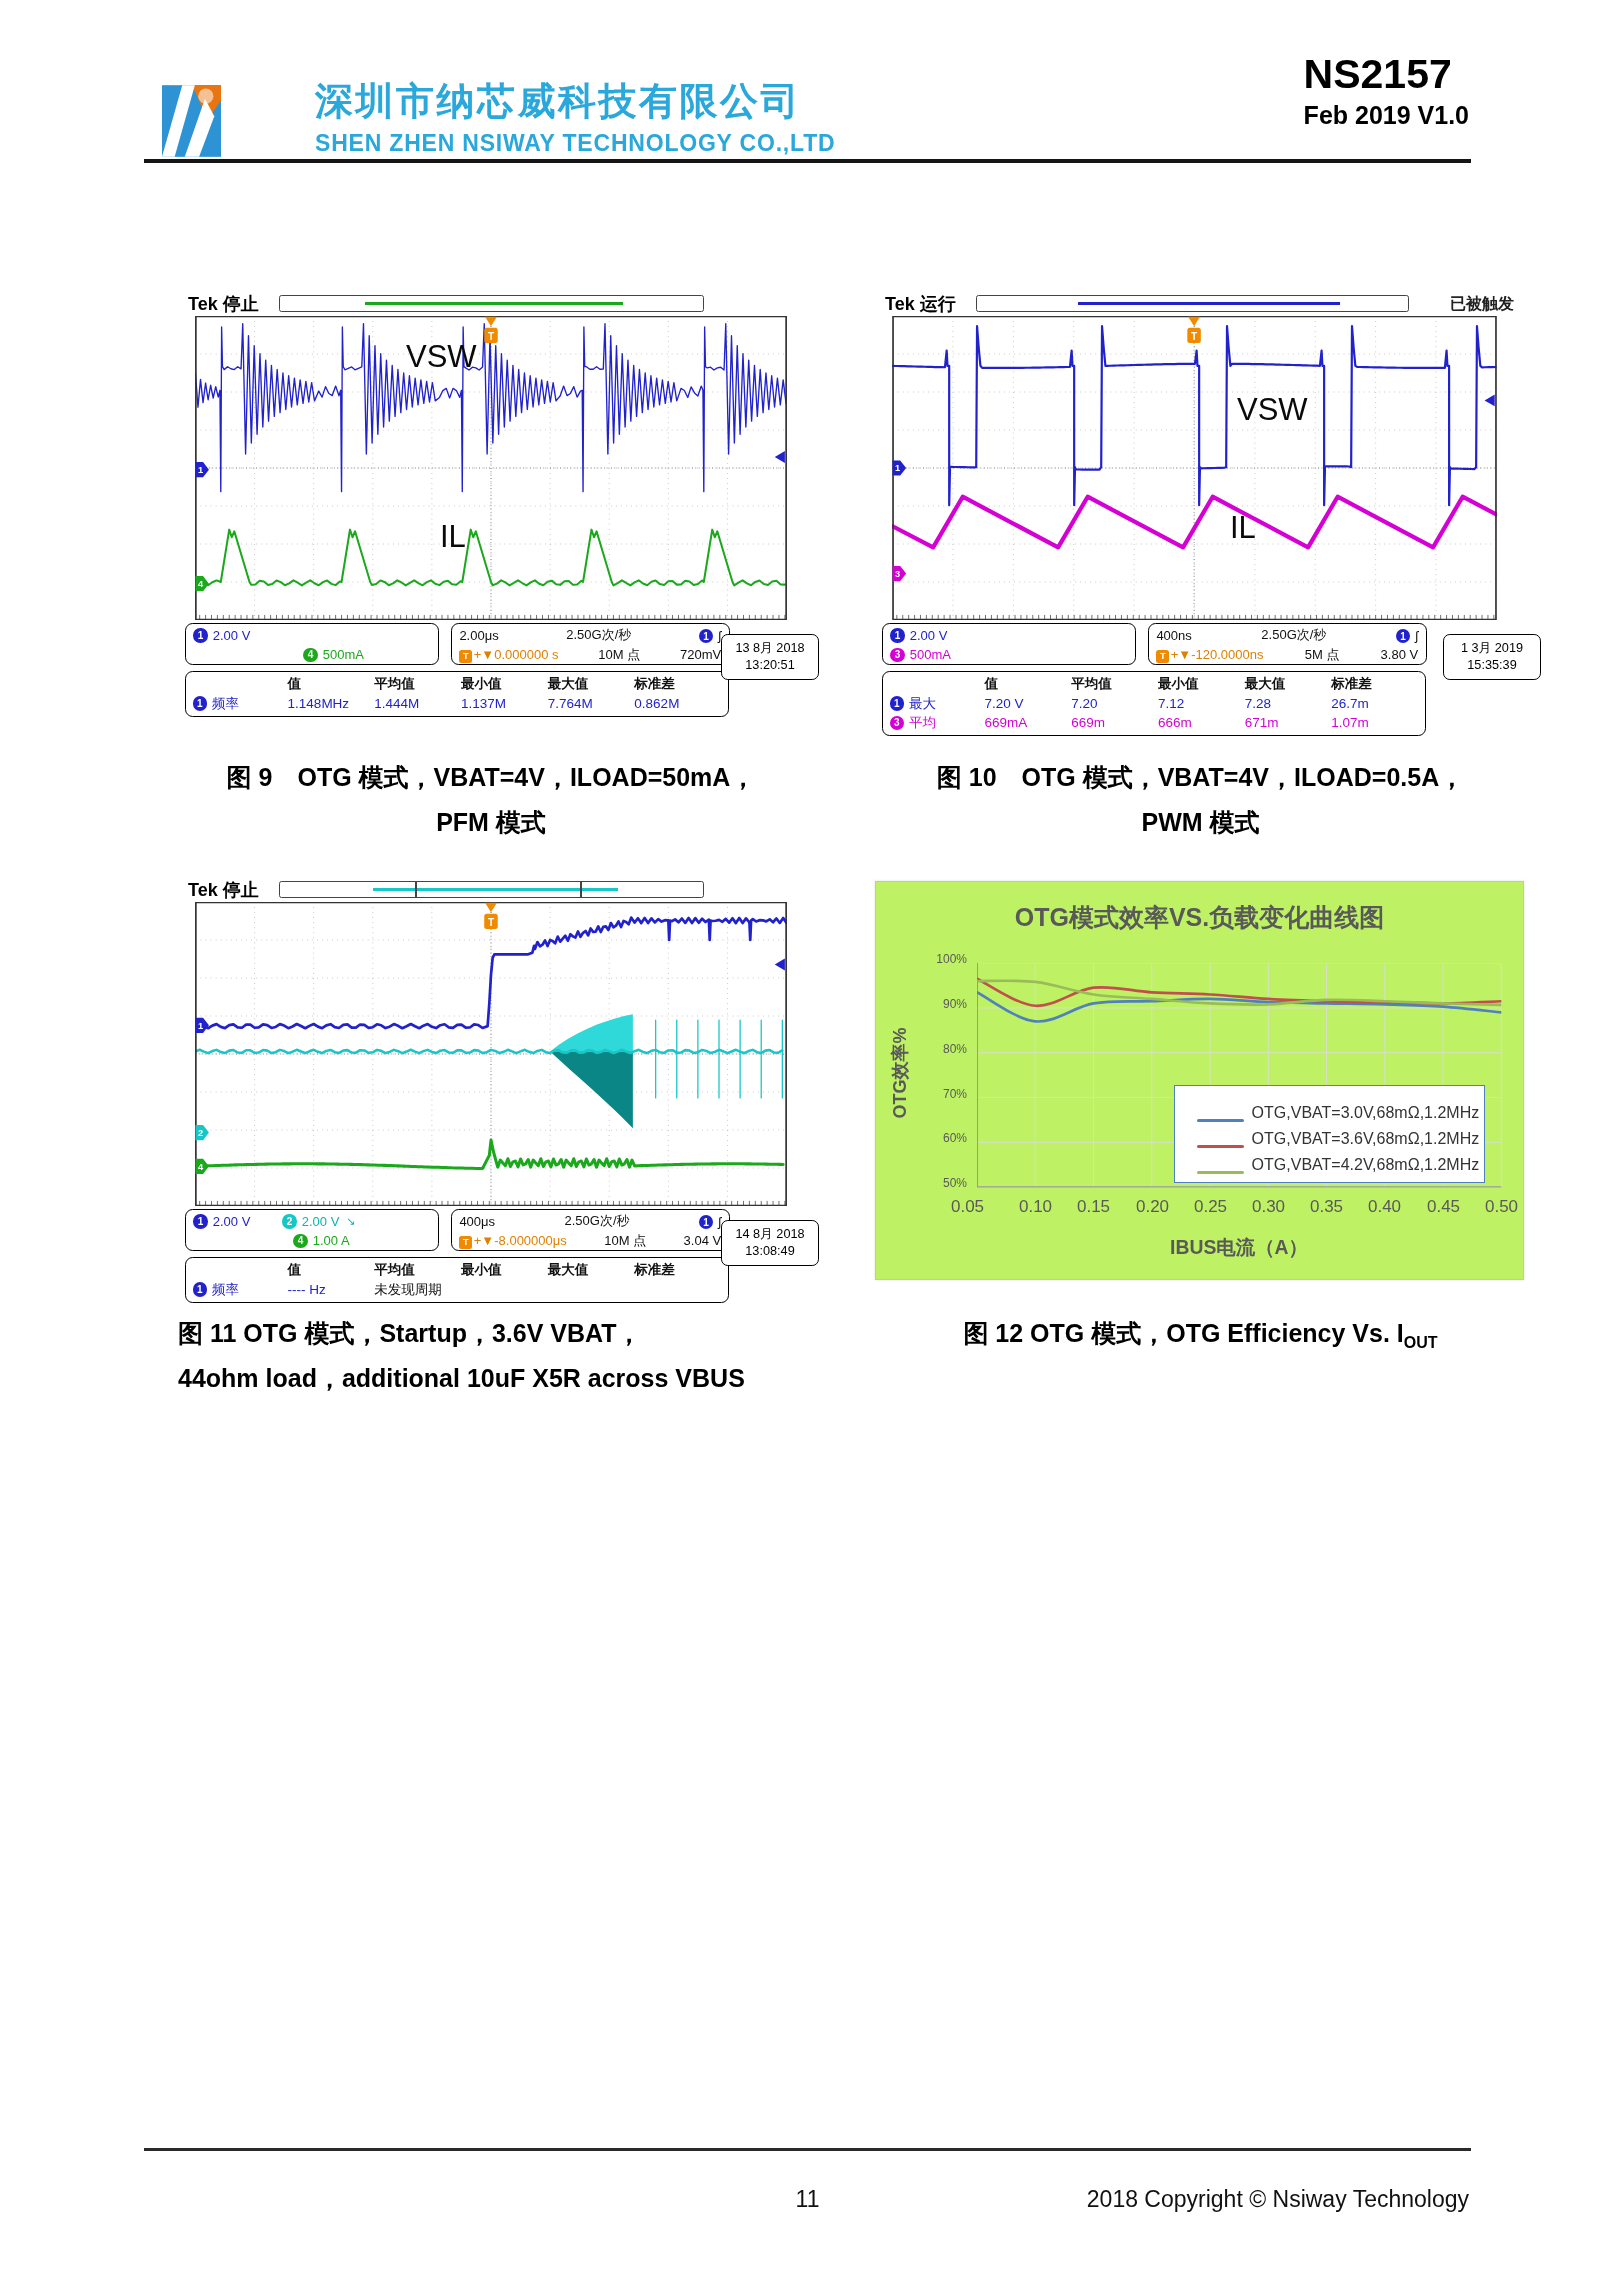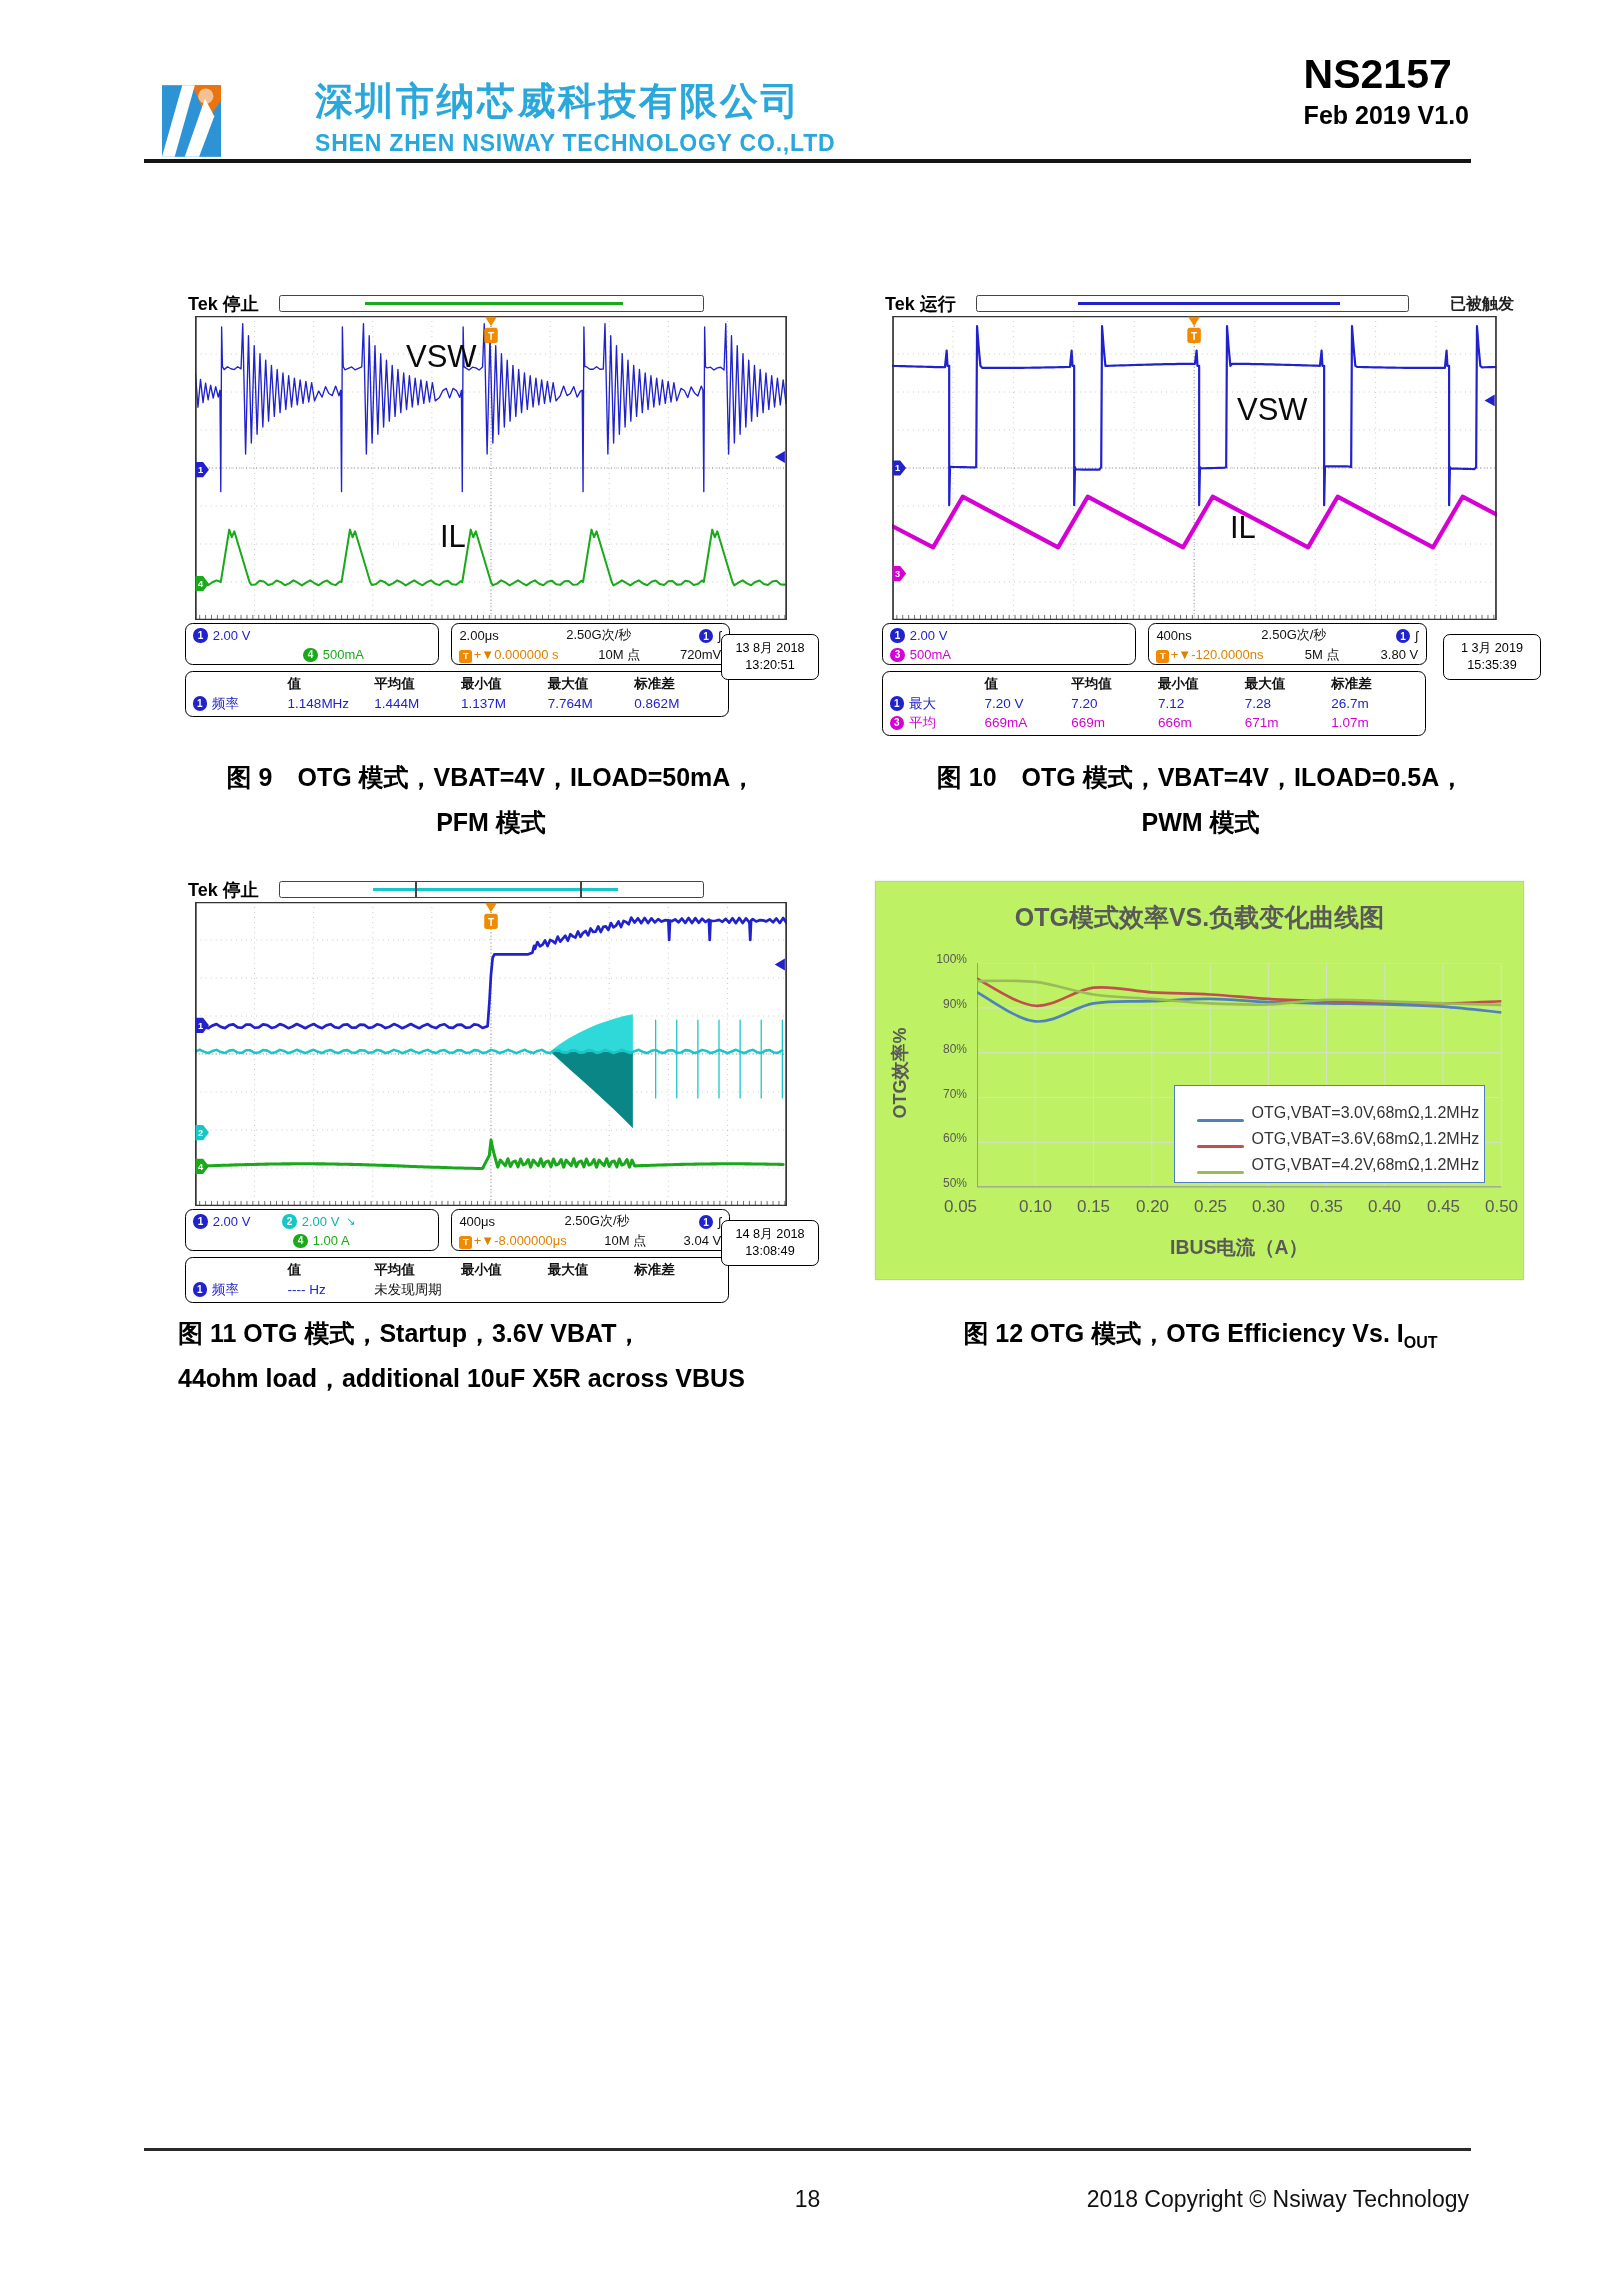--- a/index.html
+++ b/index.html
@@ -428,21 +428,21 @@
       </svg>
     <div id="yticks">
         <div class="ytick" style="top: 70px;">100%</div>
         <div class="ytick" style="top: 115px;">90%</div>
         <div class="ytick" style="top: 160px;">80%</div>
         <div class="ytick" style="top: 205px;">70%</div>
         <div class="ytick" style="top: 249px;">60%</div>
         <div class="ytick" style="top: 294px;">50%</div>
       </div>
     <div id="xticks">
-        <div class="xtick" style="left: 61px;">0.05</div>
+        <div class="xtick" style="left: 68px;">0.05</div>
         <div class="xtick" style="left: 136px;">0.10</div>
         <div class="xtick" style="left: 194px;">0.15</div>
         <div class="xtick" style="left: 253px;">0.20</div>
         <div class="xtick" style="left: 311px;">0.25</div>
         <div class="xtick" style="left: 369px;">0.30</div>
         <div class="xtick" style="left: 427px;">0.35</div>
         <div class="xtick" style="left: 485px;">0.40</div>
         <div class="xtick" style="left: 544px;">0.45</div>
         <div class="xtick" style="left: 602px;">0.50</div>
       </div>
@@ -464,17 +464,17 @@
   </div>
 
   <div class="cap" style="left:178px;top:1311px;width:676px;text-align:left;">
     <div>图 11 OTG 模式，Startup，3.6V VBAT，</div>
       <div>44ohm load，additional 10uF X5R across VBUS</div>
     </div>
   <div class="cap" style="left:875px;top:1311px;width:651px;text-align:center;">
     <span>图 12 OTG 模式，OTG Efficiency Vs. I</span><sub>OUT</sub></div>
 
   <div class="rule2"></div>
-  <div class="pagenum">18</div>
+  <div class="pagenum">11</div>
   <div class="copyright">2018 Copyright © Nsiway Technology</div>
 
 </div>
 
 
 </body></html>

